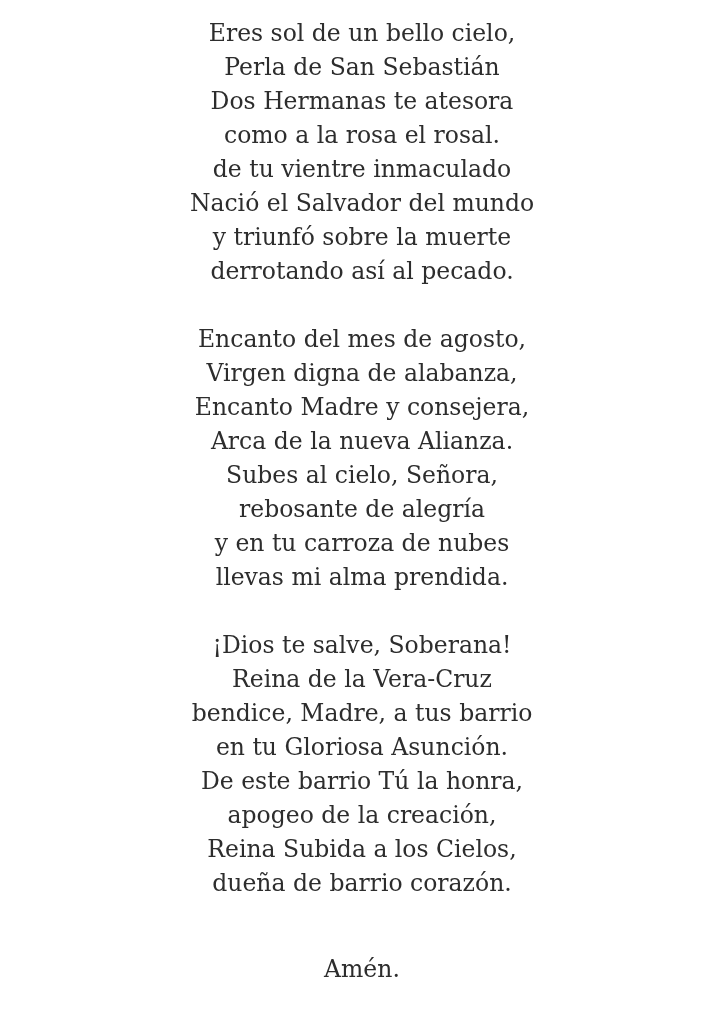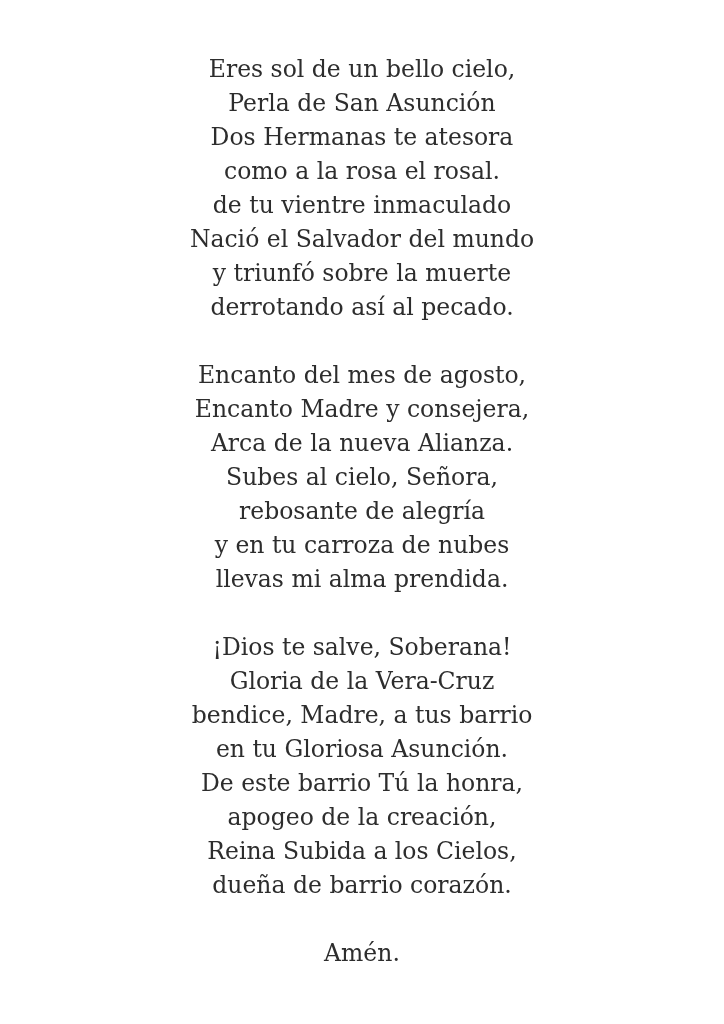--- a/index.html
+++ b/index.html
@@ -9,70 +9,71 @@
   }
   .page {
     position: relative;
     width: 724px;
     height: 1024px;
     background: #ffffff;
     overflow: hidden;
   }
   .poem {
     box-sizing: border-box;
-    padding-top: 52px;
+    padding-top: 16px;
     width: 100%;
     text-align: center;
     font-family: "DejaVu Serif", "Liberation Serif", serif;
     font-size: 23.5px;
     line-height: 34px;
     font-weight: 400;
     color: #2d2d2d;
   }
   .stanza {
     margin: 0 0 34px 0;
   }
   .line {
     margin: 0;
     padding: 0;
   }
   .amen {
-    margin-top: 34px;
+    margin-top: 52px;
   }
 </style>
 </head>
 <body>
 
 <div class="page">
   <div class="poem">
 
     <div class="stanza">
       <p class="line">Eres sol de un bello cielo,</p>
-      <p class="line">Perla de San Asunción</p>
+      <p class="line">Perla de San Sebastián</p>
       <p class="line">Dos Hermanas te atesora</p>
       <p class="line">como a la rosa el rosal.</p>
       <p class="line">de tu vientre inmaculado</p>
       <p class="line">Nació el Salvador del mundo</p>
       <p class="line">y triunfó sobre la muerte</p>
       <p class="line">derrotando así al pecado.</p>
     </div>
 
     <div class="stanza">
       <p class="line">Encanto del mes de agosto,</p>
+      <p class="line">Virgen digna de alabanza,</p>
       <p class="line">Encanto Madre y consejera,</p>
       <p class="line">Arca de la nueva Alianza.</p>
       <p class="line">Subes al cielo, Señora,</p>
       <p class="line">rebosante de alegría</p>
       <p class="line">y en tu carroza de nubes</p>
       <p class="line">llevas mi alma prendida.</p>
     </div>
 
     <div class="stanza">
       <p class="line">¡Dios te salve, Soberana!</p>
-      <p class="line">Gloria de la Vera-Cruz</p>
+      <p class="line">Reina de la Vera-Cruz</p>
       <p class="line">bendice, Madre, a tus barrio</p>
       <p class="line">en tu Gloriosa Asunción.</p>
       <p class="line">De este barrio Tú la honra,</p>
       <p class="line">apogeo de la creación,</p>
       <p class="line">Reina Subida a los Cielos,</p>
       <p class="line">dueña de barrio corazón.</p>
     </div>
 
     <p class="line amen">Amén.</p>
 

